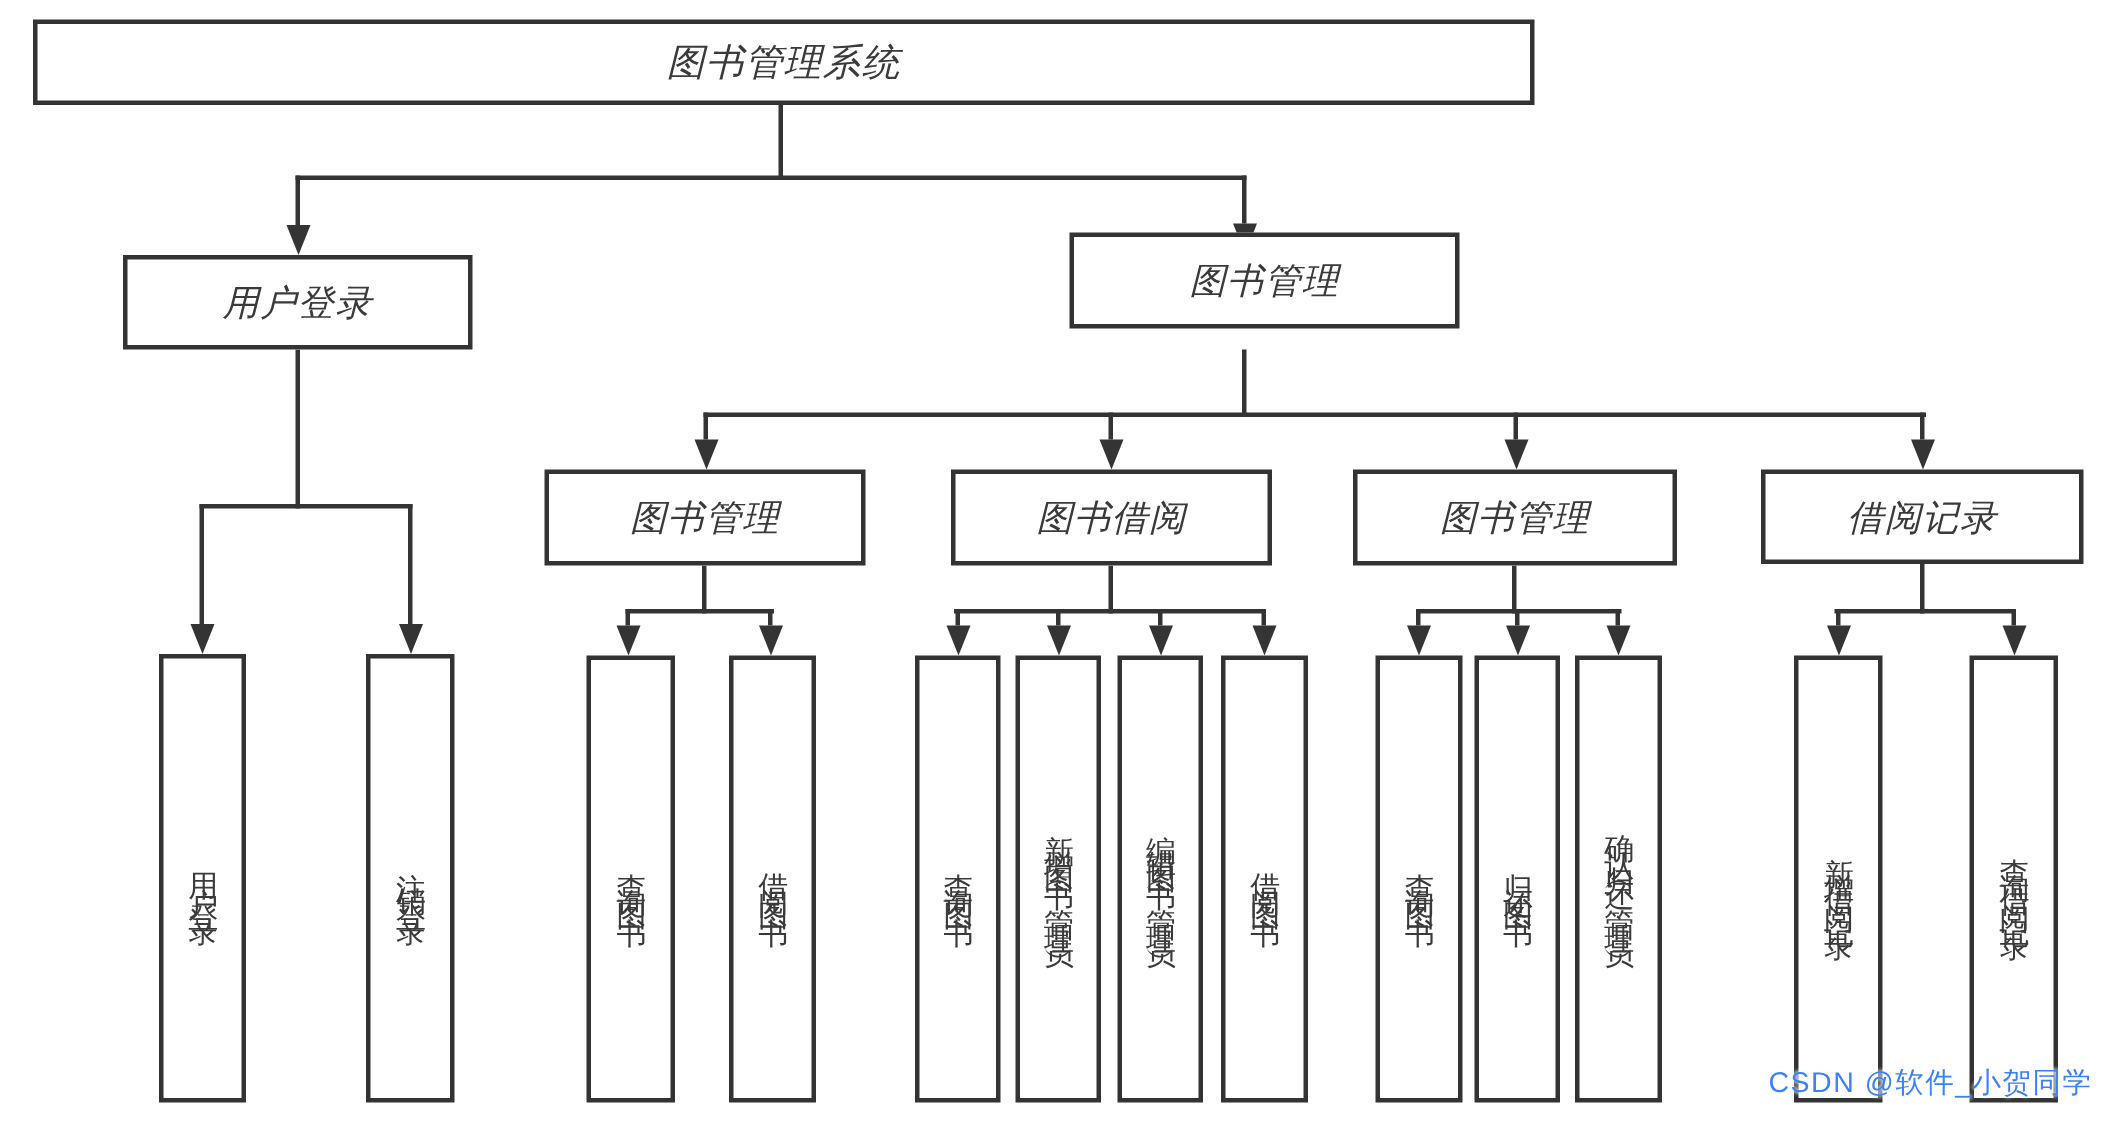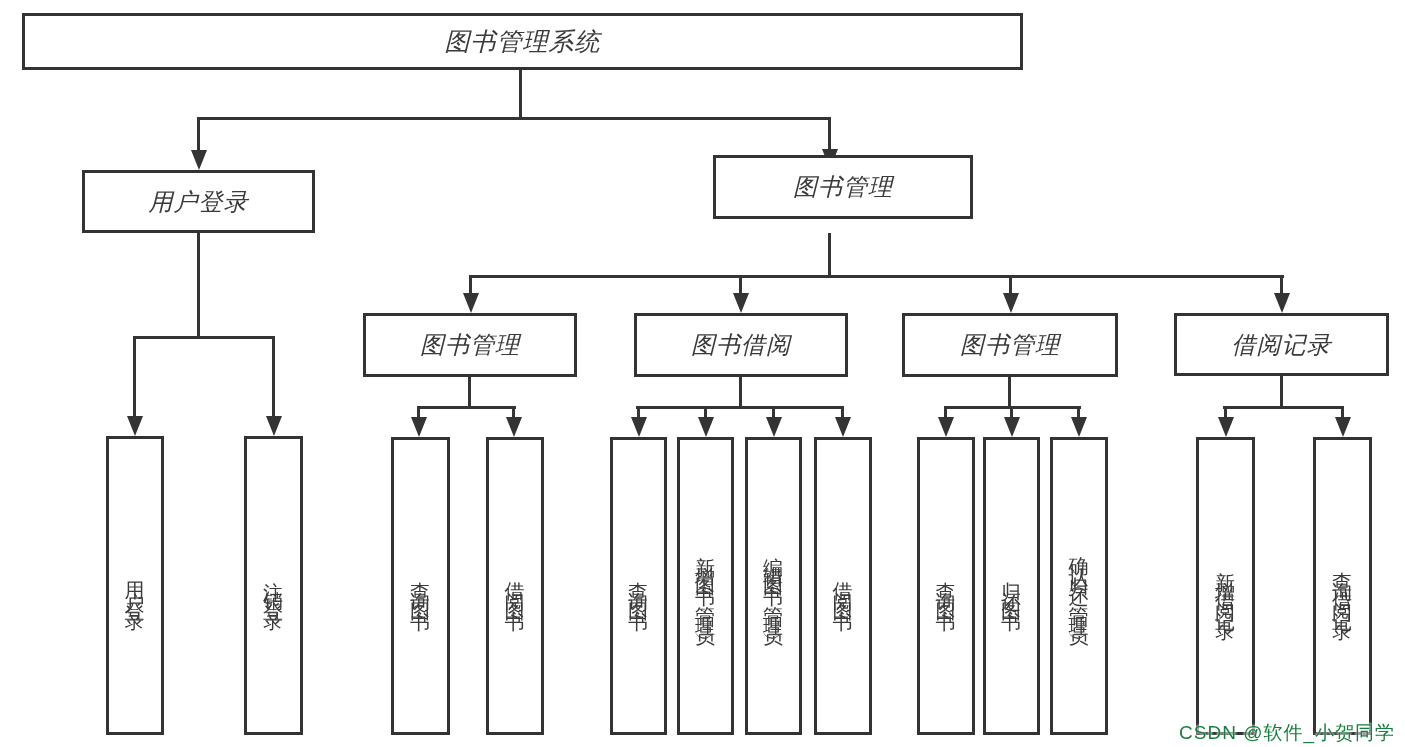--- a/index.html
+++ b/index.html
@@ -38,24 +38,24 @@
     left:-6.5px;
     bottom:-20px;
     width:0;height:0;
     border-left:8px solid transparent;
     border-right:8px solid transparent;
     border-top:20px solid #343434;
   }
   .watermark{
     position:absolute;
     right:10px;
-    bottom:1px;
+    bottom:12px;
     font-size:19px;
     letter-spacing:1px;
-    color:#15803d;
+    color:#3b82f6;
     text-shadow:0 0 3px #ffffff, 0 0 3px #ffffff;
     z-index:5;
     white-space:nowrap;
   }
 </style>
 </head>
 <body>
 
 <div class="canvas">
 

